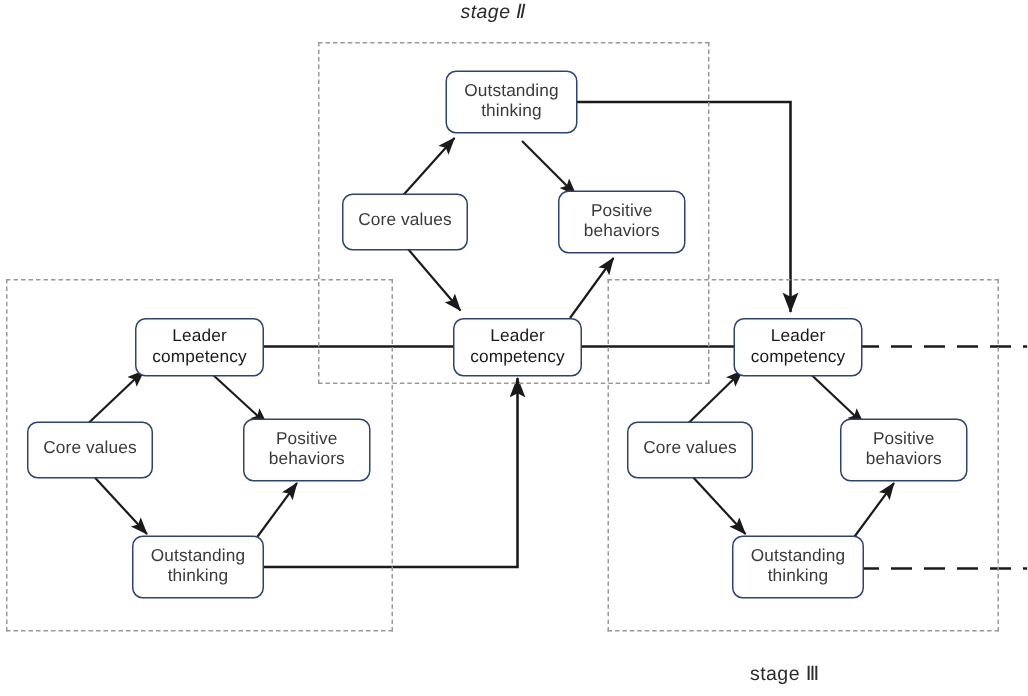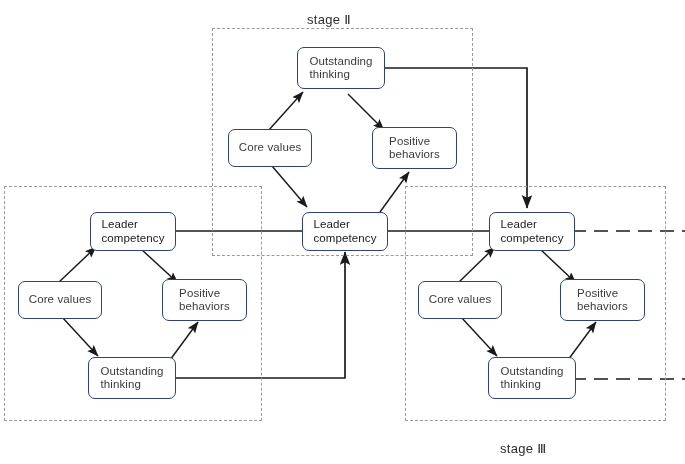--- a/index.html
+++ b/index.html
@@ -11,20 +11,21 @@
     box-sizing:border-box;
     border:1.3px solid #2e4374;
     border-radius:7px;
     background:#ffffff;
     color:#3a3a3a;
     font-size:11.5px;
     line-height:13.5px;
     display:flex;
     align-items:center;
     justify-content:center;
+    text-align:center;
     letter-spacing:0.1px;
     z-index:3;
   }
   .node.bold{font-weight:normal;color:#1a1a1a;}
   .stage-label{
     position:absolute;
     font-size:13px;
     color:#2b2b2b;
     letter-spacing:0.3px;
     white-space:nowrap;
@@ -93,17 +94,17 @@
   <div class="node" style="left:297px; top:47px; width:88px; height:42px;">Outstanding<br>thinking</div>
   <div class="node" style="left:228px; top:129px; width:84px; height:38px;">Core values</div>
   <div class="node" style="left:372px; top:127px; width:85px; height:42px;">Positive<br>behaviors</div>
   <div class="node bold" style="left:302px; top:212px; width:86px; height:39px;">Leader<br>competency</div>
 
   <div class="node bold" style="left:489px; top:212px; width:86px; height:39px;">Leader<br>competency</div>
   <div class="node" style="left:418px; top:281px; width:84px; height:38px;">Core values</div>
   <div class="node" style="left:560px; top:279px; width:85px; height:42px;">Positive<br>behaviors</div>
   <div class="node" style="left:488px; top:357px; width:88px; height:42px;">Outstanding<br>thinking</div>
 
-  <div class="stage-label" style="left:307px; top:12px;">stage  Ⅱ</div>
+  <div class="stage-label" style="left:307px; top:0;font-style:italic;">stage  Ⅱ</div>
   <div class="stage-label" style="left:113px; top:441px;margin-top:27px;">stage  Ⅰ</div>
   <div class="stage-label" style="left:500px; top:441px;">stage Ⅲ</div>
 
 </div>
 
 </body></html>

